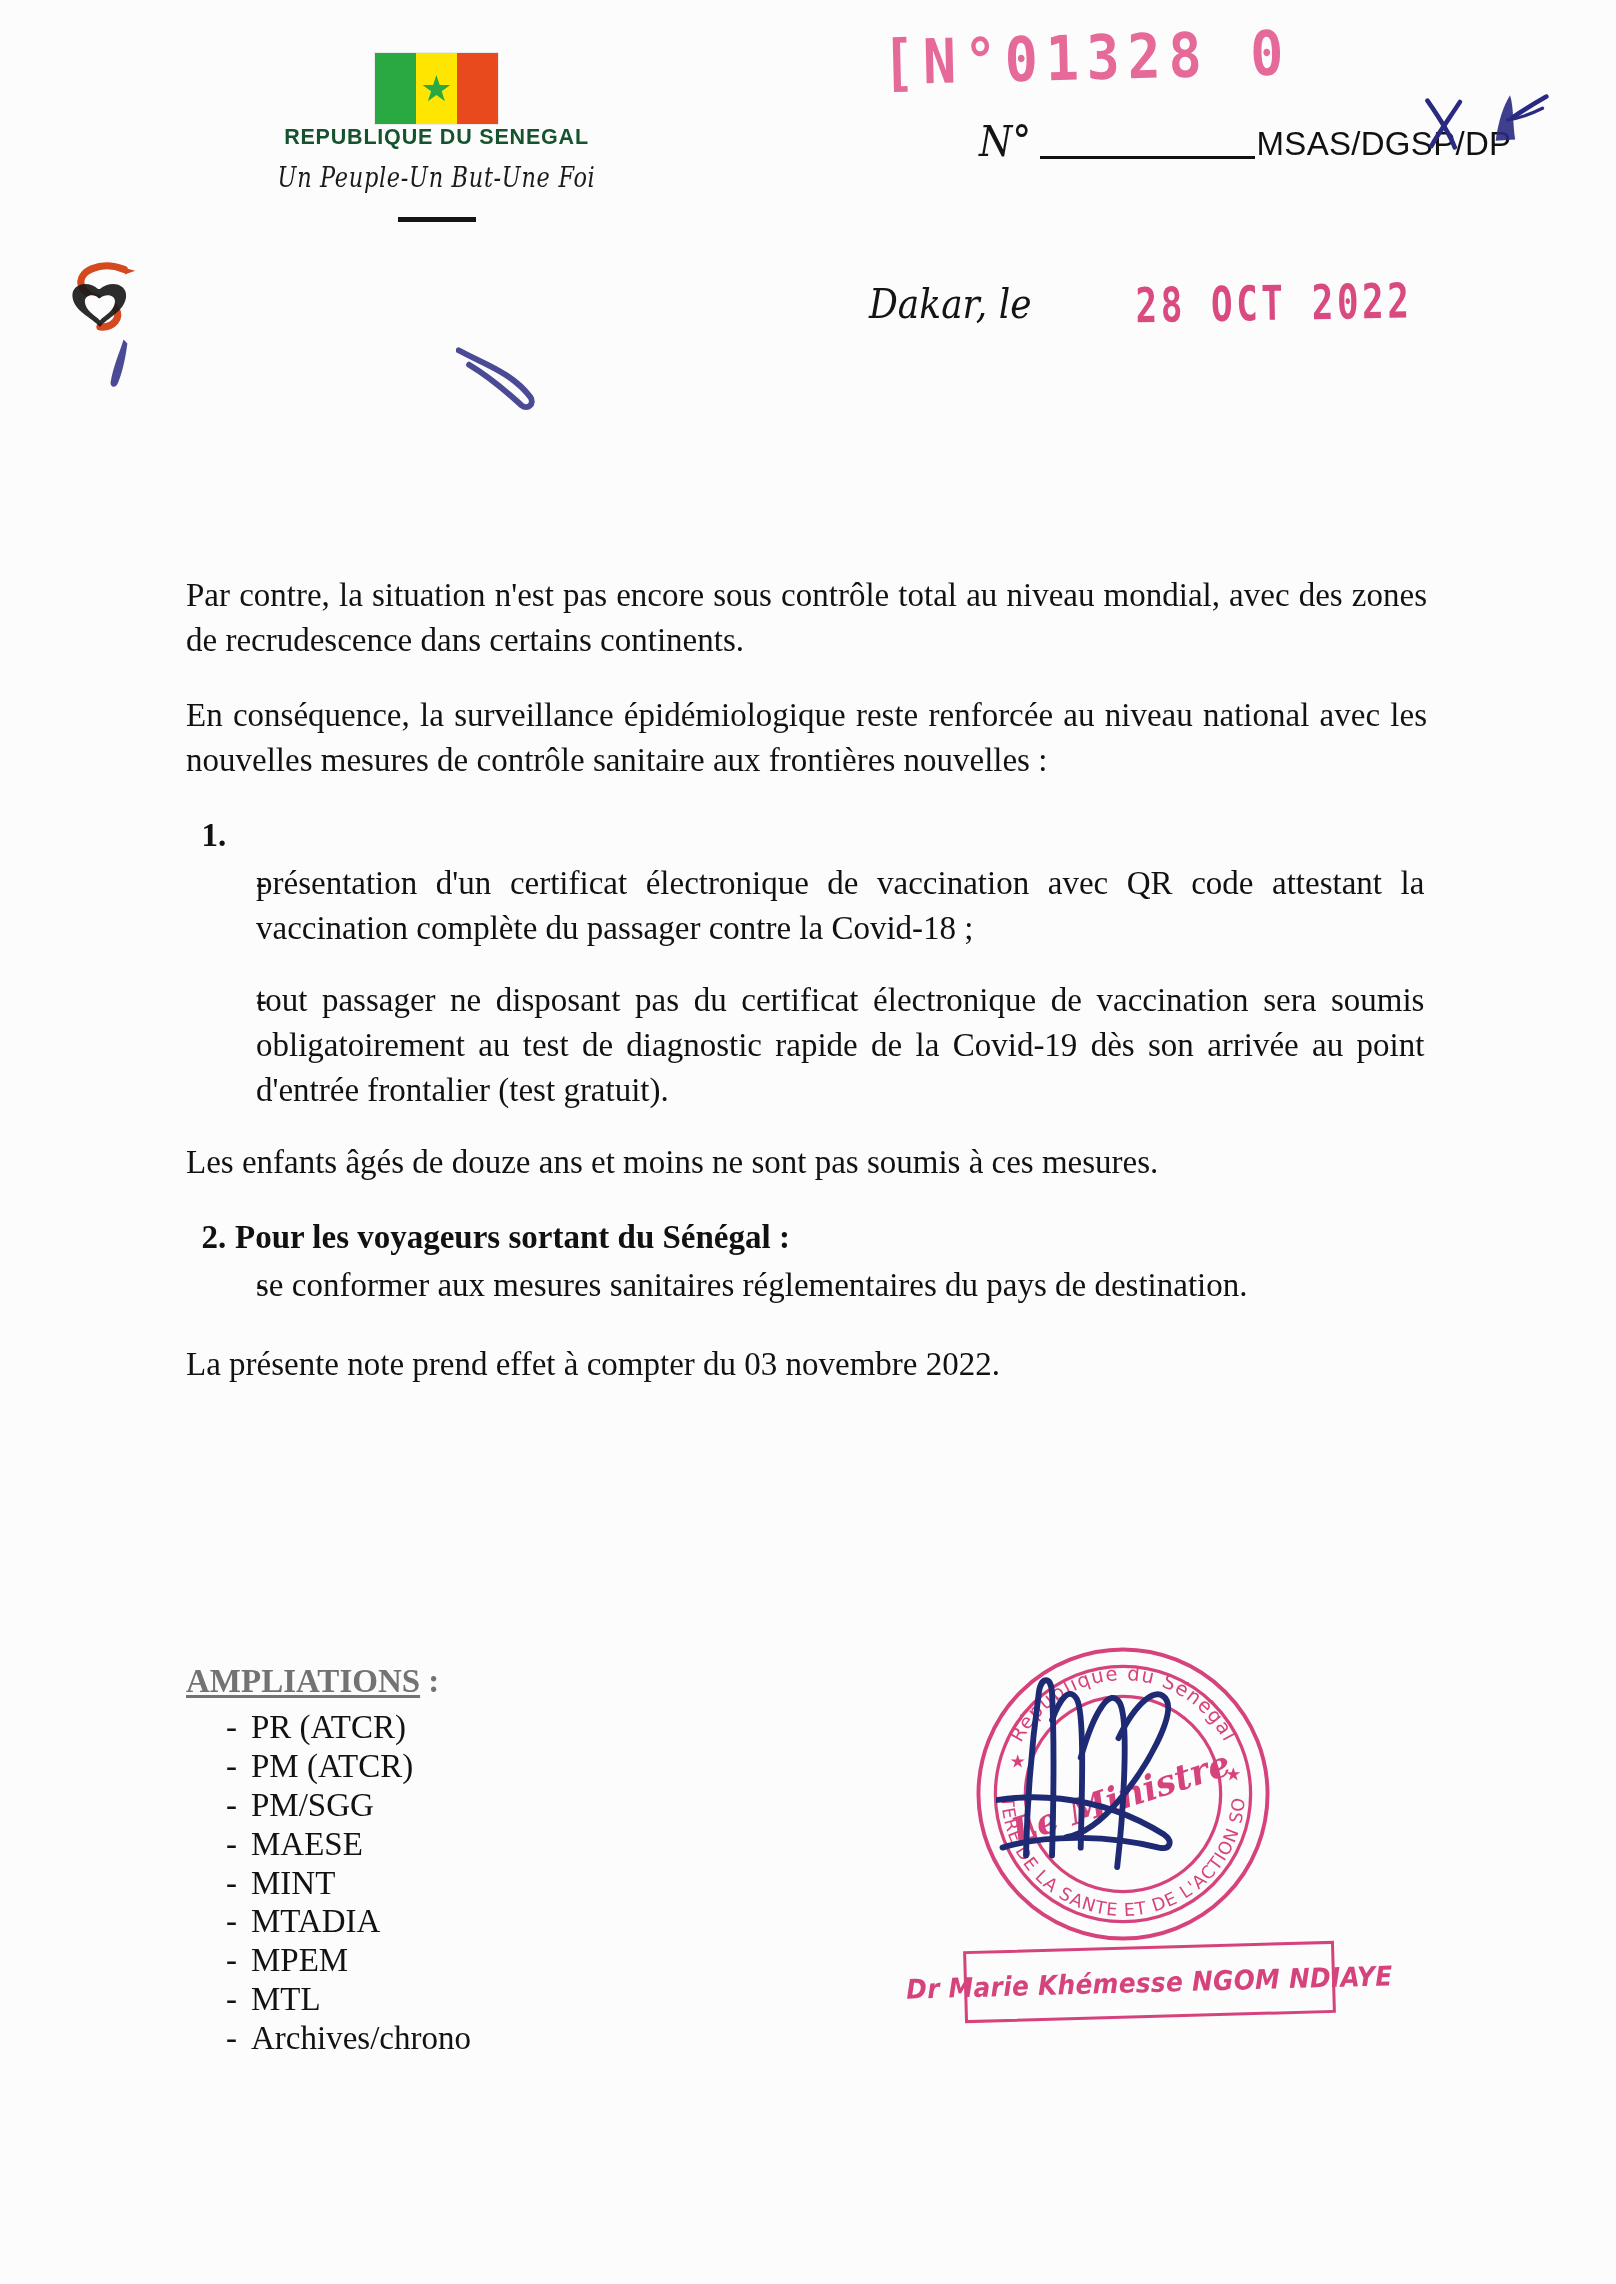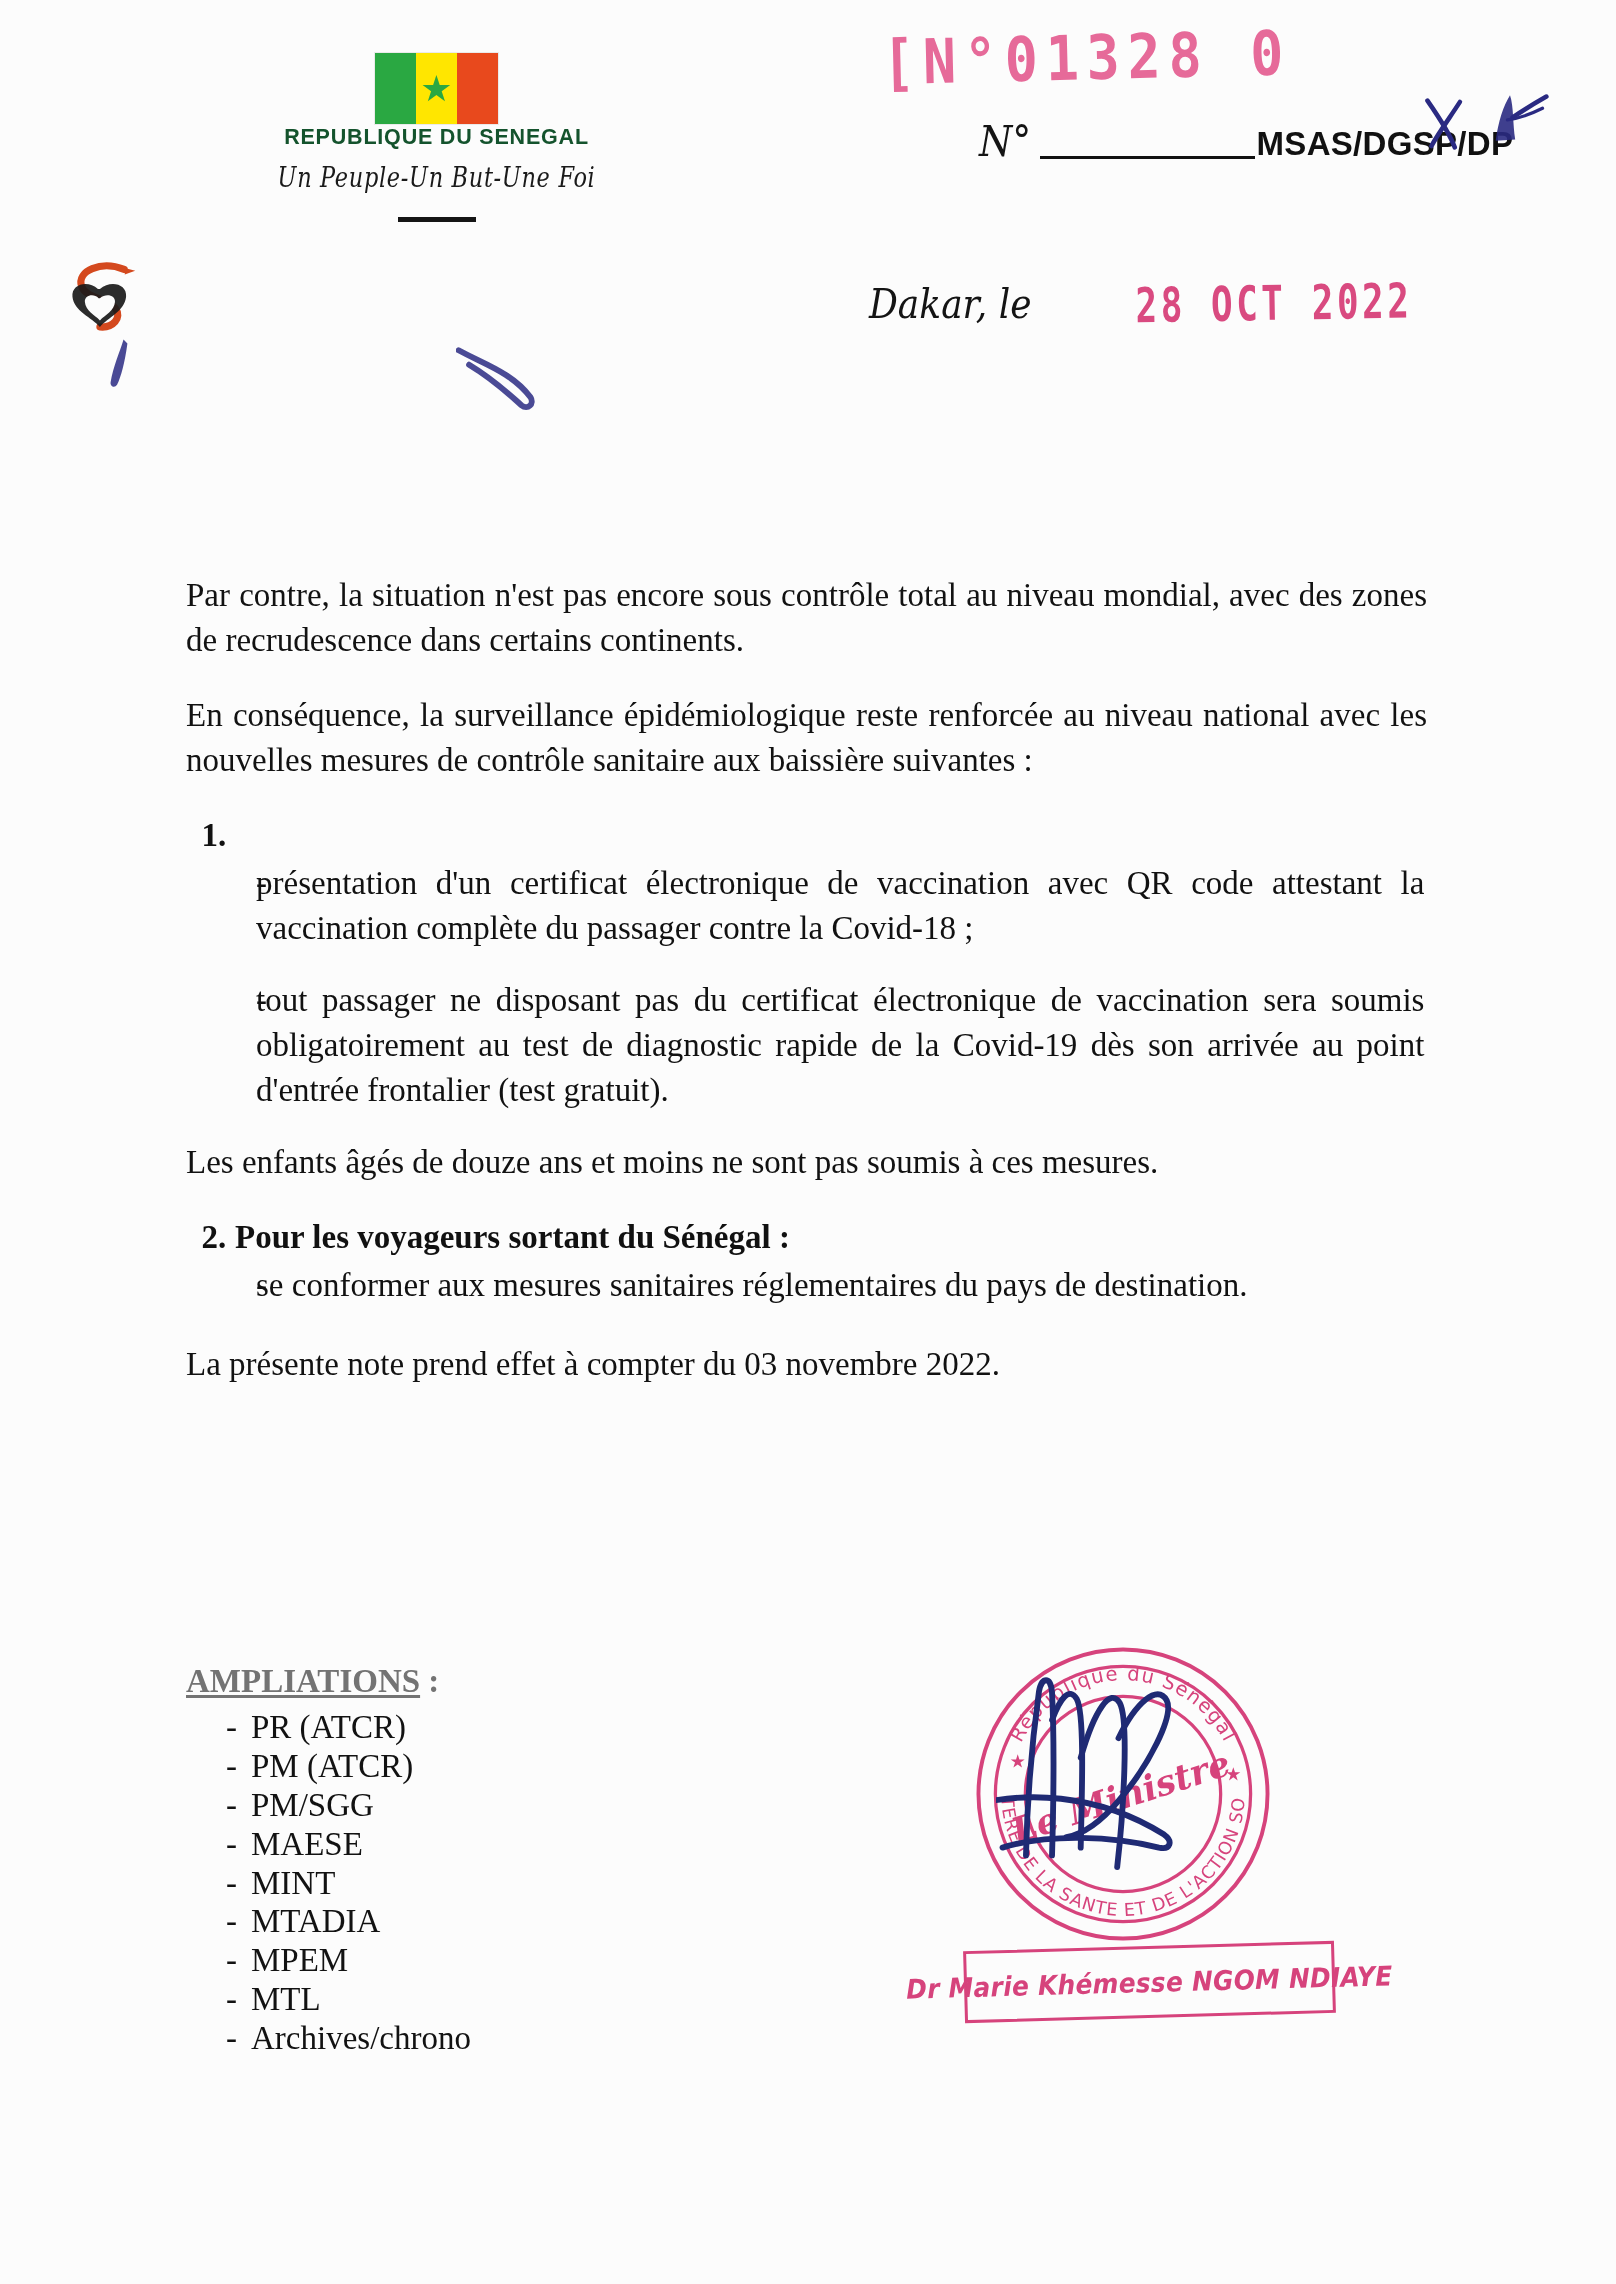--- a/index.html
+++ b/index.html
@@ -182,21 +182,20 @@
     height: 34px;
     margin: 0 1.3px 3.9px 9px;
   }
   .ref-code {
     font-family: "Liberation Sans", sans-serif;
     font-size: 33px;
     color: #111;
     line-height: 1;
     padding-bottom: 2.6px;
     letter-spacing: 0.3px;
-    font-weight: bold;
   }
 
   .pen-x {
     position: absolute;
     left: 573px;
     top: 98px;
     width: 46px;
     height: 52px;
   }
   .pen-mark {
@@ -449,21 +448,21 @@
       </div>
     </div>
   </div>
 
   <div class="body-area">
 
 
 
     <p class="para">Par contre, la situation n'est pas encore sous contrôle total au niveau mondial, avec des zones de recrudescence dans certains continents.</p>
 
-    <p class="para">En conséquence, la surveillance épidémiologique reste renforcée au niveau national avec les nouvelles mesures de contrôle sanitaire aux baissière suivantes :</p>
+    <p class="para">En conséquence, la surveillance épidémiologique reste renforcée au niveau national avec les nouvelles mesures de contrôle sanitaire aux frontières nouvelles :</p>
 
     <div class="numbered-item">
       <span class="num">1.</span>
     </div>
 
     <ul class="dash-list">
       <li class="dash-item">
         <span class="dash">-</span>
         <span class="dtext">présentation d'un certificat électronique de vaccination avec QR code attestant la vaccination complète du passager contre la Covid-18 ;</span>
       </li>

